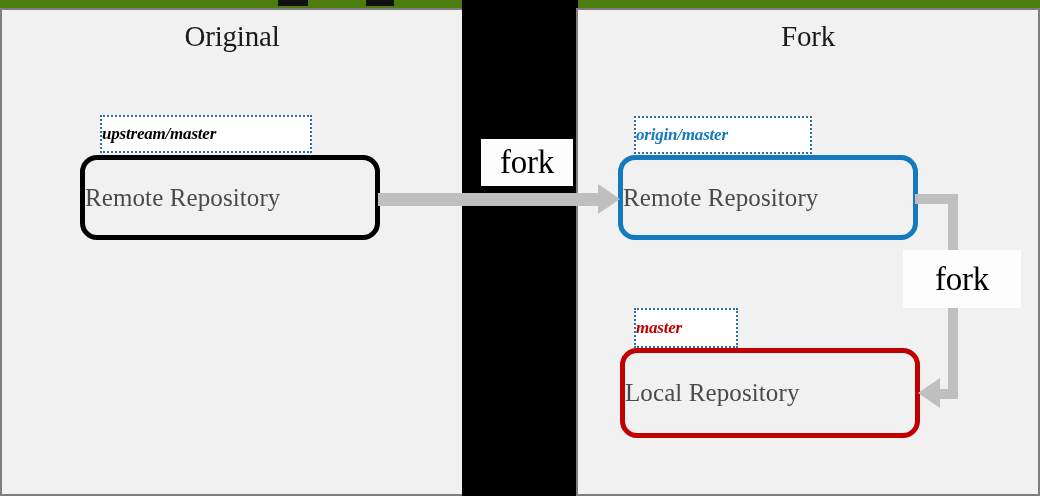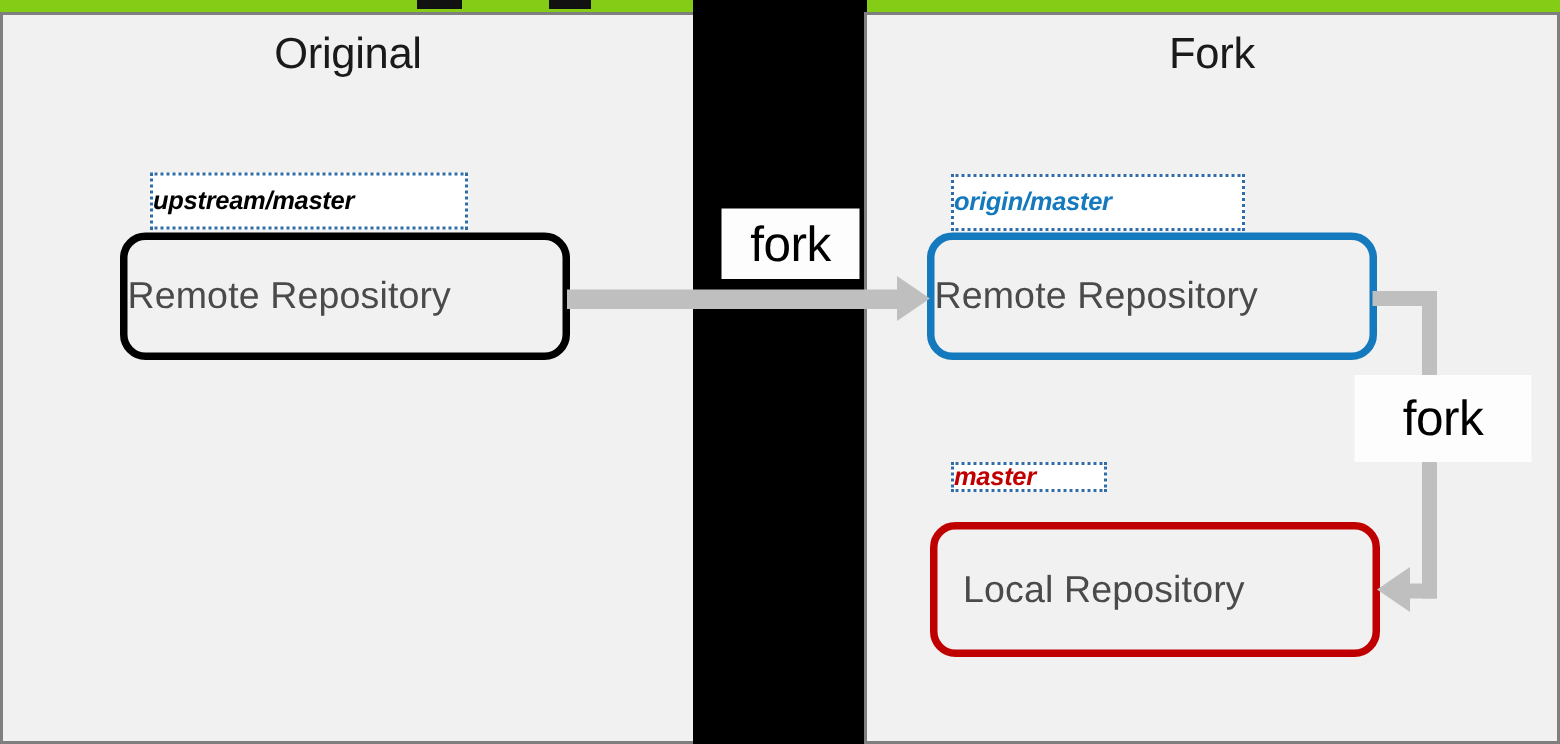--- a/index.html
+++ b/index.html
@@ -4,23 +4,23 @@
 <style>
   html, body {
     margin: 0;
     padding: 0;
     background: #ffffff;
   }
   #canvas {
     position: relative;
     width: 1040px;
     height: 496px;
-    background: #84cc16;
+    background: #4d7c0f;
     overflow: hidden;
-    font-family: Liberation Sans, sans-serif;
+    font-family: Liberation Serif, serif;
   }
 
   
   .top-clip {
     position: absolute;
     background: #111111;
   }
 
   
   .panel {
@@ -73,44 +73,43 @@
     left: 80px; top: 155px; width: 300px; height: 85px;
     border: 5px solid #000000;
   }
   #box-origin {
     left: 618px; top: 155px; width: 300px; height: 85px;
     border: 5px solid #1479bd;
   }
   #box-local {
     left: 620px; top: 348px; width: 300px; height: 90px;
     border: 5px solid #c00000;
-    padding-left: 17px;
   }
 
   
   .branch-tag {
     position: absolute;
     box-sizing: border-box;
     background: #ffffff;
     border: 2px dotted #2e6da8;
     display: flex;
     align-items: center;
   }
   .branch-tag span {
     font-size: 17px;
     font-weight: bold;
     font-style: italic;
     white-space: nowrap;
     letter-spacing: -0.2px;
   }
   #tag-upstream { left: 100px; top: 115px; width: 212px; height: 38px; }
   #tag-upstream span { color: #000000; }
-  #tag-origin   { left: 634px; top: 116px; width: 196px; height: 38px; }
+  #tag-origin   { left: 634px; top: 116px; width: 178px; height: 38px; }
   #tag-origin span { color: #1479bd; }
-  #tag-master   { left: 634px; top: 308px; width: 104px; height: 20px; }
+  #tag-master   { left: 634px; top: 308px; width: 104px; height: 40px; }
   #tag-master span { color: #c00000; }
 
   
   .arrow-shaft {
     position: absolute;
     background: #bfbfbf;
   }
   .arrow-head {
     position: absolute;
     width: 0; height: 0;

